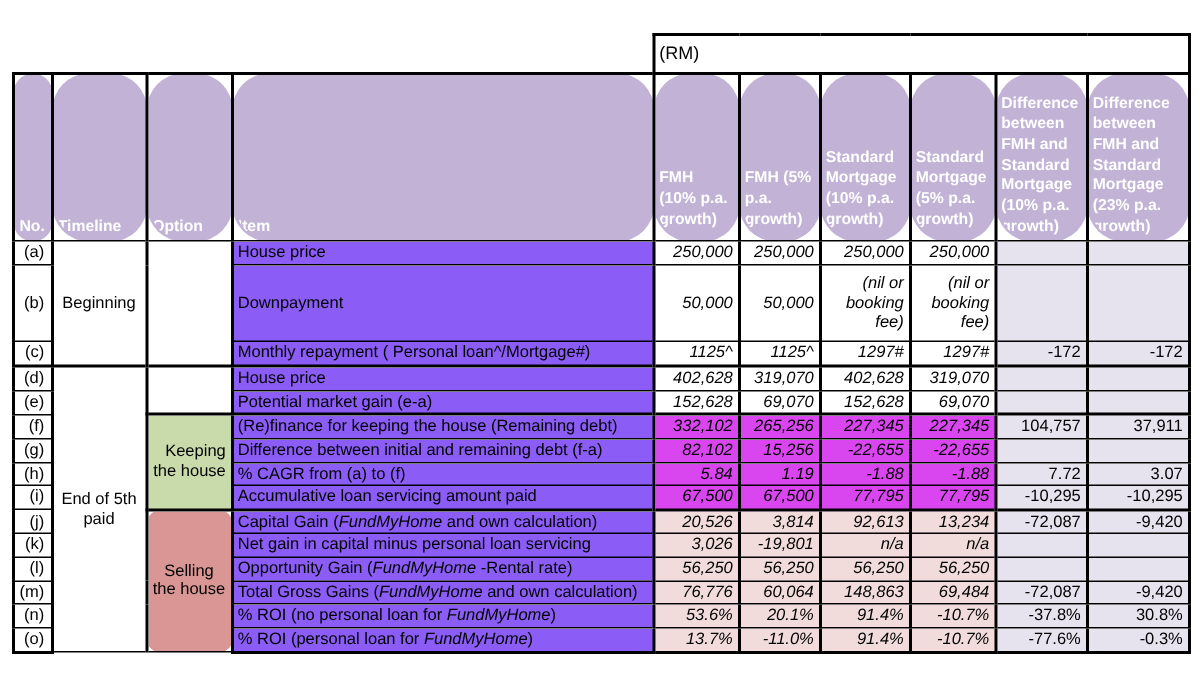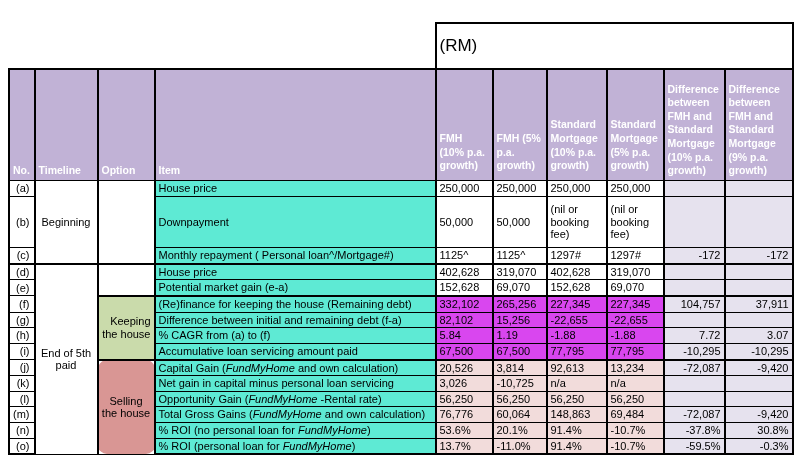--- a/index.html
+++ b/index.html
@@ -11,33 +11,33 @@
   table{border-collapse:collapse;table-layout:fixed;}
   td,th{
     border:1px solid #000;border-left-width:2px;border-right-width:2px;
     padding:1px 3px;font-size:11px;line-height:1.15;overflow:hidden;
     vertical-align:middle;background:#fff;
   }
   
   tr.hdr th{
     background:#c1b2d6;color:#fff;font-weight:bold;text-align:left;
     vertical-align:bottom;font-size:10.5px;line-height:1.3;
-    border-top-width:2px;padding:2px 2px 2px 3px;
+    border-top-width:2px;padding:2px 2px 2px 3px;border-radius:24px;
   }
   tr.hdr th.vh{padding-bottom:7px;}
   
   td.rmspacer{border:none;background:#fff;}
-  td.rmcell{border:2px solid #000;text-align:left;font-size:17px;padding:12px 3px;}
+  td.rmcell{border:2px solid #000;text-align:left;font-size:12px;padding:5px 3px;}
   
   td.no{text-align:right;padding-right:4px;}
   td.tl{text-align:center;}
   td.optk{background:#cadbab;text-align:right;}
   td.opts{background:#d99694;text-align:center;border-radius:9px;}
-  td.item{background:#5eead4;text-align:left;white-space:nowrap;}
-  td.num{text-align:left;}
+  td.item{background:#8b5cf6;text-align:left;white-space:nowrap;}
+  td.num{text-align:right;font-style:italic;}
   td.gval{background:#d946ef;}
   td.pval{background:#f2dcdb;}
   td.diff{background:#e6e2ee;text-align:right;}
   
   td.sec{border-top-width:2px;}
   tr.last td{border-bottom-width:2px;}
   td.wrapcell{white-space:normal;margin-left:8px;}
   i{font-style:italic;}
 </style>
 </head>
@@ -67,21 +67,21 @@
   <tr class="hdr" style="height:112px">
     <th>No.</th>
     <th>Timeline</th>
     <th>Option</th>
     <th>Item</th>
     <th class="vh">FMH (10% p.a. growth)</th>
     <th class="vh">FMH (5% p.a. growth)</th>
     <th class="vh">Standard Mortgage (10% p.a. growth)</th>
     <th class="vh">Standard Mortgage (5% p.a. growth)</th>
     <th>Difference between FMH and Standard Mortgage (10% p.a. growth)</th>
-    <th>Difference between FMH and Standard Mortgage (9% p.a. growth)</th>
+    <th>Difference between FMH and Standard Mortgage (23% p.a. growth)</th>
   </tr>
 
   <tr style="height:16px">
     <td class="no">(a)</td>
     <td class="tl" rowspan="3">Beginning</td>
     <td rowspan="3"></td>
     <td class="item"><span>House price</span></td>
     <td class="num">250,000</td>
     <td class="num">250,000</td>
     <td class="num">250,000</td>
@@ -190,21 +190,21 @@
     <td class="num pval sec">92,613</td>
     <td class="num pval sec">13,234</td>
     <td class="diff sec">-72,087</td>
     <td class="diff sec">-9,420</td>
   </tr>
 
   <tr style="height:15px">
     <td class="no">(k)</td>
     <td class="item"><span>Net gain in capital minus personal loan servicing</span></td>
     <td class="num pval">3,026</td>
-    <td class="num pval">-10,725</td>
+    <td class="num pval">-19,801</td>
     <td class="num pval">n/a</td>
     <td class="num pval">n/a</td>
     <td class="diff"></td>
     <td class="diff"></td>
   </tr>
 
   <tr style="height:15px">
     <td class="no">(l)</td>
     <td class="item"><span>Opportunity Gain (</span><i>FundMyHome</i><span> -Rental rate)</span></td>
     <td class="num pval">56,250</td>
@@ -237,18 +237,18 @@
     <td class="diff">30.8%</td>
   </tr>
 
   <tr class="last" style="height:16px">
     <td class="no">(o)</td>
     <td class="item"><span>% ROI (personal loan for </span><i>FundMyHome</i><span>)</span></td>
     <td class="num pval">13.7%</td>
     <td class="num pval">-11.0%</td>
     <td class="num pval">91.4%</td>
     <td class="num pval">-10.7%</td>
-    <td class="diff">-59.5%</td>
+    <td class="diff">-77.6%</td>
     <td class="diff">-0.3%</td>
   </tr>
 </tbody>
     </table>
 </div>
 
 </body></html>

